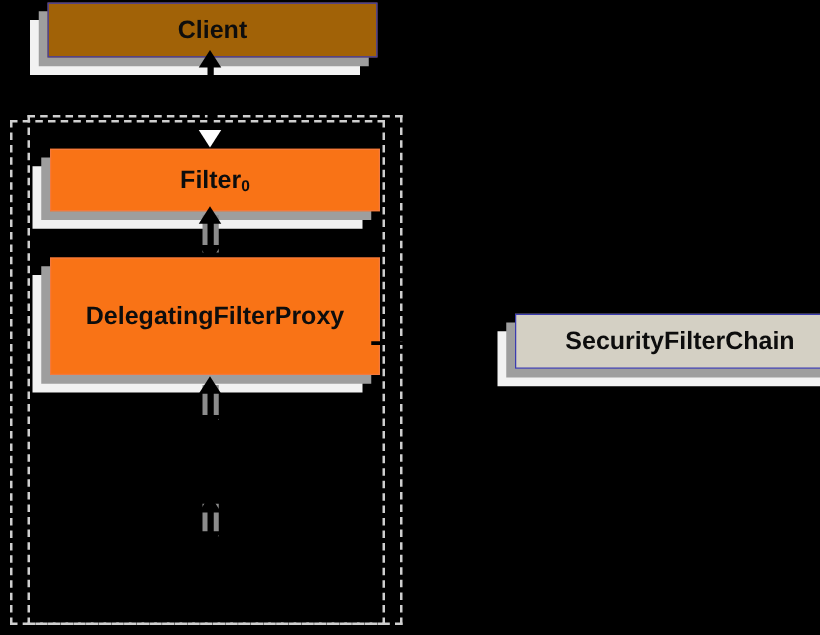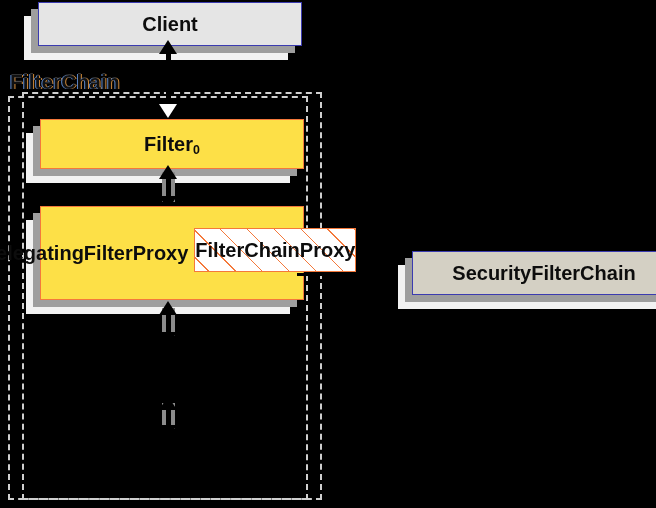--- a/index.html
+++ b/index.html
@@ -48,25 +48,25 @@
     top: 0px;
     width: 100%;
     height: 100%;
     display: flex;
     align-items: center;
     justify-content: center;
     text-align: center;
   }
 
   .face-orange {
-    background: #fde047;
+    background: #f97316;
     border: 1px solid #f4793b;
   }
   .face-purple {
-    background: #e5e5e5;
+    background: #a16207;
     border: 1px solid #3b3bb0;
   }
   .face-tan {
     background: #d4d0c4;
     border: 1px solid #3b3bb0;
   }
 
   .box-label {
     font-weight: bold;
     font-size: 20px;
@@ -187,21 +187,20 @@
     <div class="layer sh2"></div>
     <div class="layer sh1"></div>
     <div class="layer face face-purple">
       <span class="box-label">Client</span>
     </div>
   </div>
 
   <div class="dashed-frame" style="left:22px; top:92px; width:300px; height:408px;"></div>
   <div class="dashed-frame" style="left:8px; top:96px; width:300px; height:404px;"></div>
 
-  <div class="group-label" style="left:10px; top:70px;">FilterChain</div>
 
   <div>
     <div class="arrow-shaft-v" style="left:166px; top:50px; height:64px;"></div>
     <div class="arrow-head ah-up" style="left:159px; top:40px;"></div>
     <div class="arrow-head ah-down-hollow" style="left:159px; top:104px;"></div>
   </div>
 
   <div class="stack" style="left:26px; top:119px; width:264px; height:50px;">
     <div class="layer sh2"></div>
     <div class="layer sh1"></div>
@@ -217,23 +216,20 @@
     <div class="arrow-head ah-down" style="left:159px; top:196px;"></div>
   </div>
 
   <div class="stack" style="left:26px; top:206px; width:264px; height:94px;">
     <div class="layer sh2"></div>
     <div class="layer sh1"></div>
     <div class="layer face face-orange dfp-face">
       <div class="dfp-title">
         <span class="box-label">DelegatingFilterProxy</span>
       </div>
-      <div class="dfp-inner">
-        <span class="box-label">FilterChainProxy</span>
-      </div>
     </div>
   </div>
 
   <div>
     <div class="arrow-shaft-h" style="left:297px; top:273px; width:72px;"></div>
     <div class="arrow-head ah-right" style="left:368px; top:265px;"></div>
   </div>
 
   <div class="stack" style="left:398px; top:251px; width:264px; height:44px;">
     <div class="layer sh2"></div>

